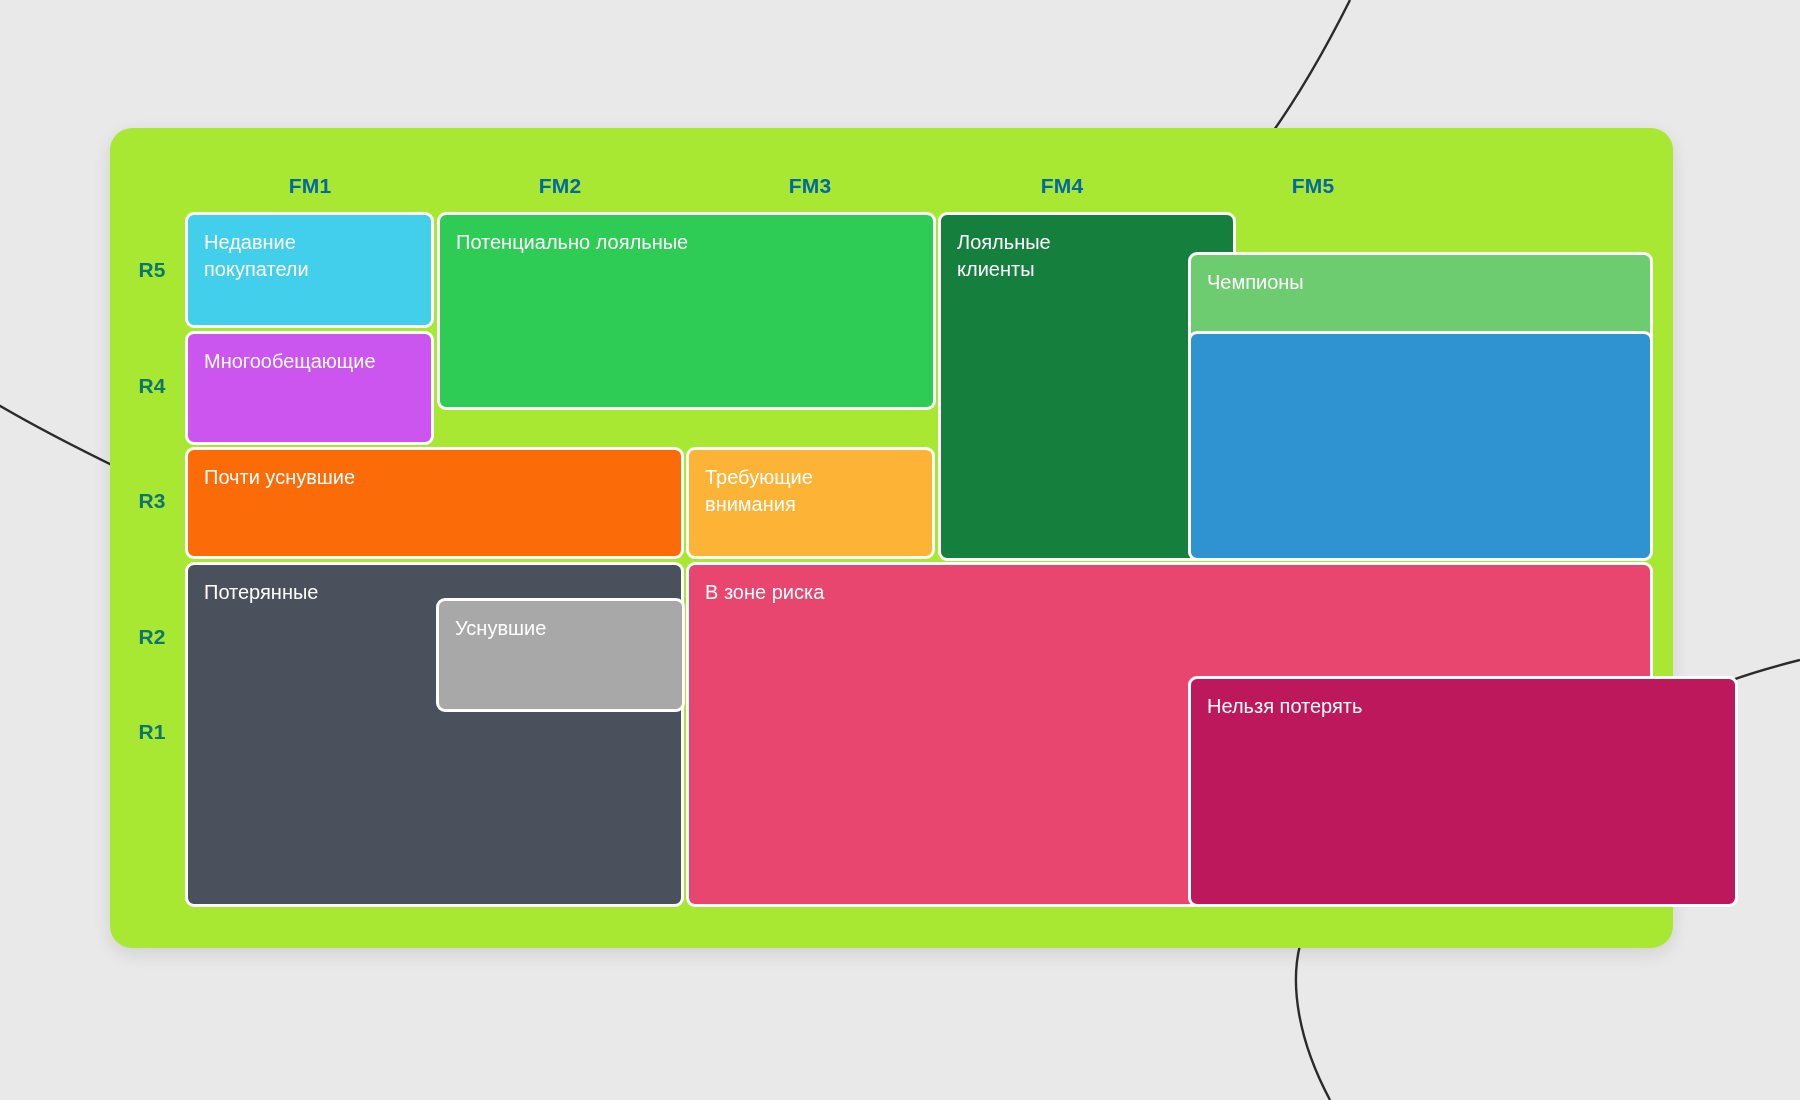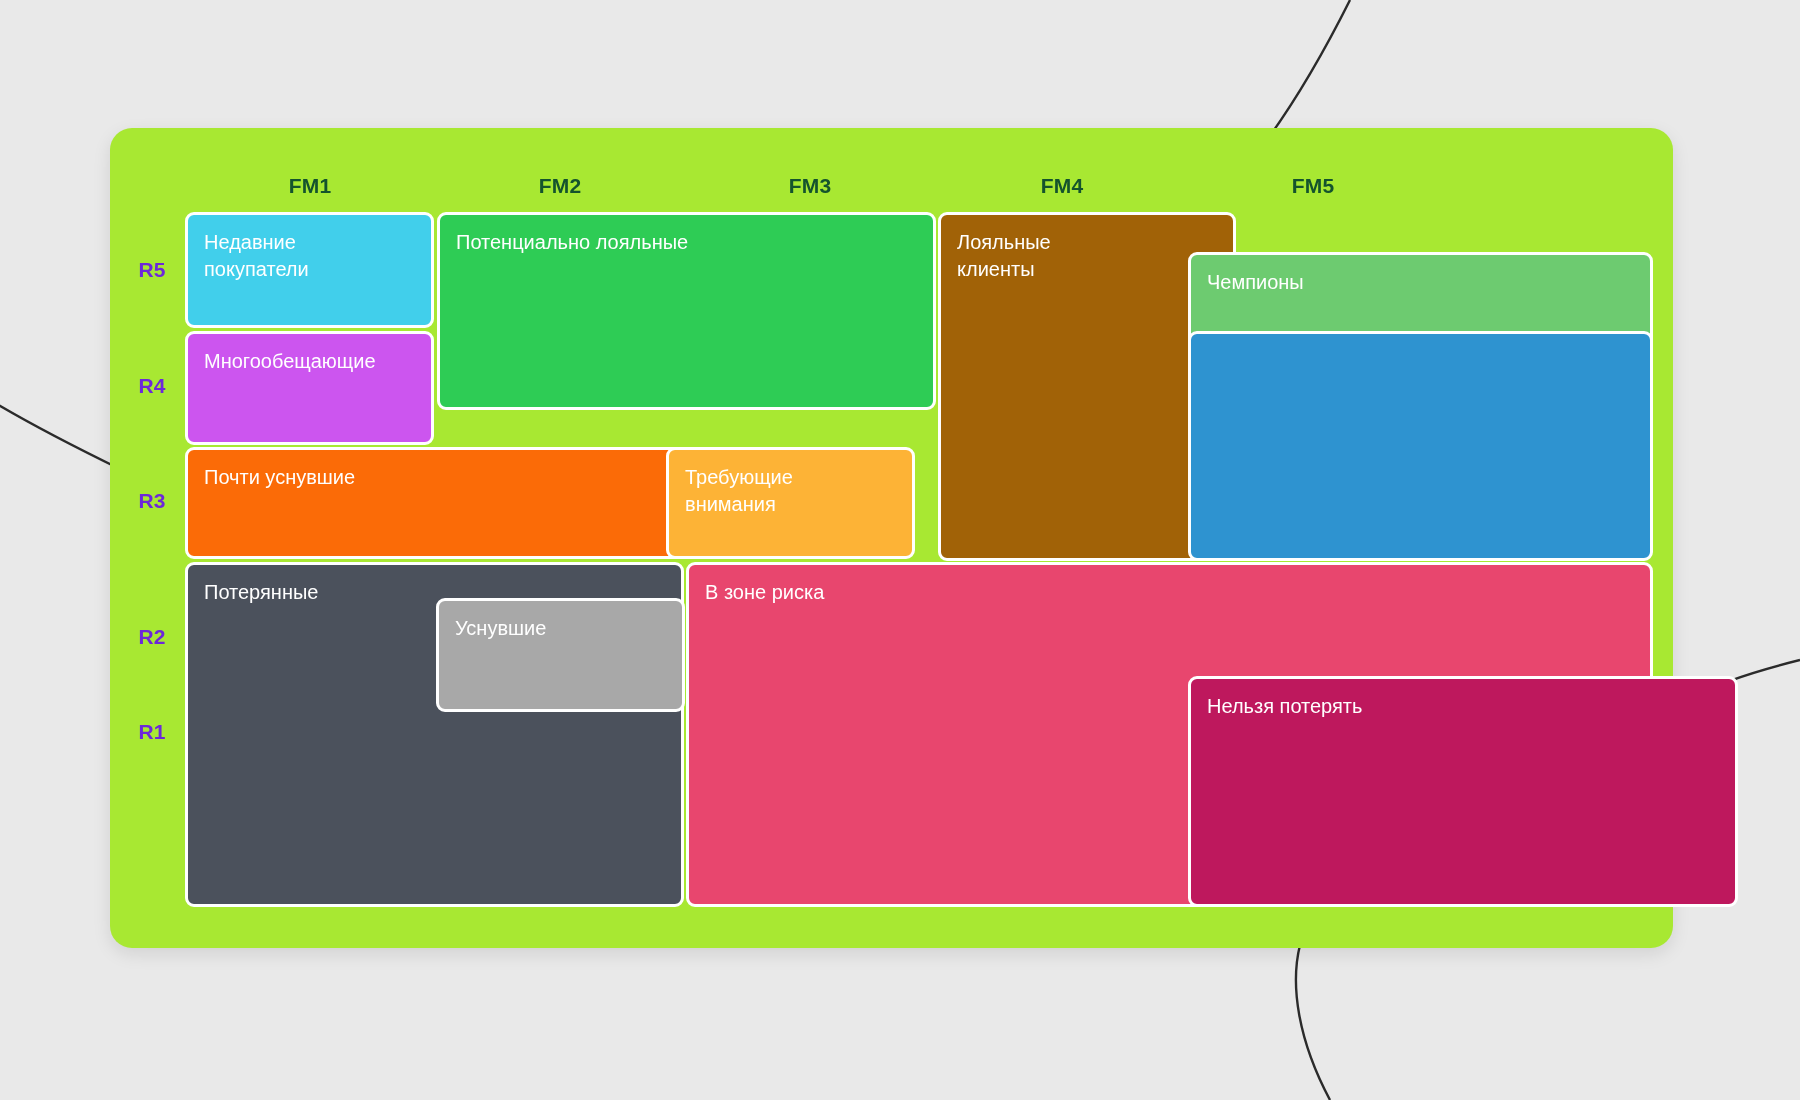--- a/index.html
+++ b/index.html
@@ -24,34 +24,34 @@
 
   
   .col-head{
     position:absolute;
     top:44px;
     height:28px;
     line-height:28px;
     text-align:center;
     font-size:21px;
     font-weight:bold;
-    color:#14532d;
+    color:#0369a1;
     letter-spacing:.2px;
     white-space:nowrap;
   }
 
   
   .row-label{
     position:absolute;
     left:8px;
     width:68px;
     text-align:center;
     font-size:21px;
     font-weight:bold;
-    color:#6d28d9;
+    color:#0f766e;
     white-space:nowrap;
   }
 
   
   #matrix{position:absolute;left:0;top:0;width:100%;height:100%;}
   .cell{
     position:absolute;
     border-radius:9px;
     border:3px solid #000000;
     box-sizing:border-box;
@@ -92,37 +92,37 @@
   <div class="row-label" style="top:592px;">R1</div>
 
   <div id="matrix">
       <div class="cell" style="left: 75px; top: 84px; width: 249px; height: 116px; background: rgb(65, 207, 235); border-color: rgb(255, 255, 255); z-index: 10;">
         <span class="cell-label">Недавние
 покупатели</span>
       </div>
       <div class="cell" style="left: 327px; top: 84px; width: 499px; height: 198px; background: rgb(46, 204, 85); border-color: rgb(255, 255, 255); z-index: 11;">
         <span class="cell-label">Потенциально лояльные</span>
       </div>
-      <div class="cell" style="left: 828px; top: 84px; width: 298px; height: 349px; background: #a16207; border-color: rgb(255, 255, 255); z-index: 12;">
+      <div class="cell" style="left: 828px; top: 84px; width: 298px; height: 349px; background: #15803d; border-color: rgb(255, 255, 255); z-index: 12;">
         <span class="cell-label">Лояльные
 клиенты</span>
       </div>
       <div class="cell" style="left: 1078px; top: 84px; width: 465px; height: 116px; background: rgb(109, 203, 112); border-color: rgb(255, 255, 255); z-index: 13; margin-top: 40px;">
         <span class="cell-label">Чемпионы</span>
       </div>
       <div class="cell" style="left: 75px; top: 203px; width: 249px; height: 114px; background: rgb(204, 85, 239); border-color: rgb(255, 255, 255); z-index: 14;">
         <span class="cell-label">Многообещающие</span>
       </div>
       <div class="cell" style="left: 1078px; top: 203px; width: 465px; height: 230px; background: rgb(46, 147, 208); border-color: rgb(255, 255, 255); z-index: 15;">
         <span class="cell-label"></span>
       </div>
       <div class="cell" style="left: 75px; top: 319px; width: 499px; height: 112px; background: rgb(251, 107, 7); border-color: rgb(255, 255, 255); z-index: 16;">
         <span class="cell-label">Почти уснувшие</span>
       </div>
-      <div class="cell" style="left: 556px; top: 319px; width: 249px; height: 112px; background: rgb(253, 179, 54); border-color: rgb(255, 255, 255); z-index: 17;">
+      <div class="cell" style="left: 576px; top: 319px; width: 249px; height: 112px; background: rgb(253, 179, 54); border-color: rgb(255, 255, 255); z-index: 17;">
         <span class="cell-label">Требующие
 внимания</span>
       </div>
       <div class="cell" style="left: 75px; top: 434px; width: 499px; height: 345px; background: rgb(75, 81, 92); border-color: rgb(255, 255, 255); z-index: 18;">
         <span class="cell-label">Потерянные</span>
       </div>
       <div class="cell" style="left: 326px; top: 434px; width: 249px; height: 114px; background: rgb(168, 168, 168); border-color: rgb(255, 255, 255); z-index: 19; margin-top: 36px;">
         <span class="cell-label">Уснувшие</span>
       </div>
       <div class="cell" style="left: 576px; top: 434px; width: 967px; height: 345px; background: rgb(232, 70, 110); border-color: rgb(255, 255, 255); z-index: 20;">

